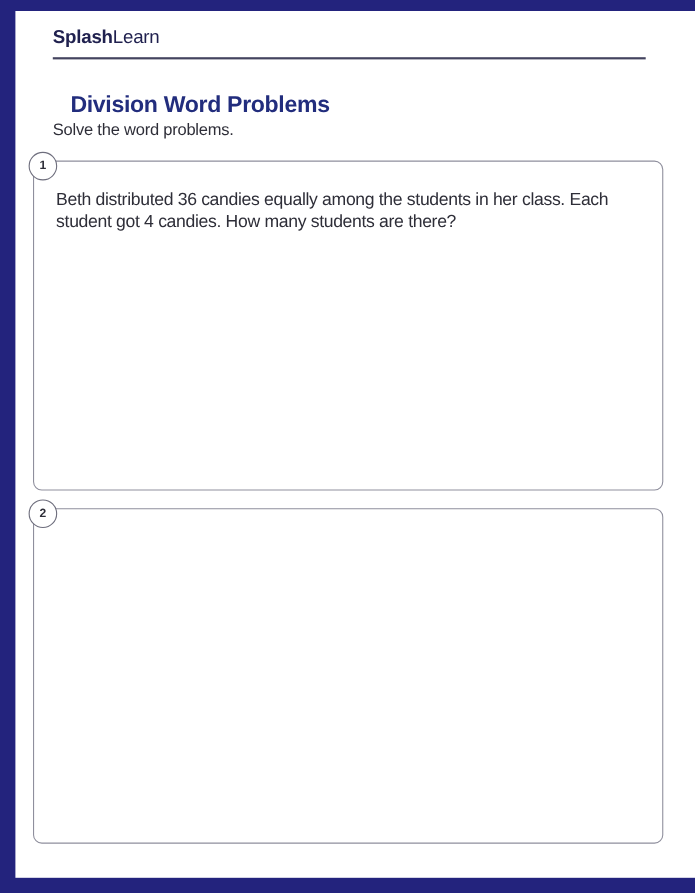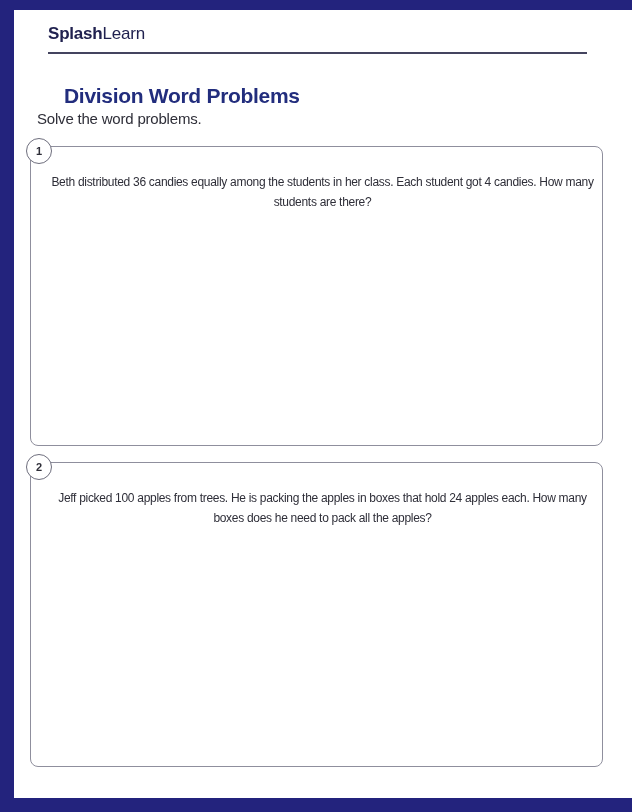--- a/index.html
+++ b/index.html
@@ -28,21 +28,21 @@
     width: 539px; height: 2px;
     background: var(--divider-color, #44445f);
   }
   .title {
     position: absolute; left: 34px; top: 58px; margin: 16px;
     font-size: 21px; font-weight: 800; letter-spacing: -0.3px;
     color: var(--title-color, #222d7d);
     white-space: nowrap;
   }
   .instructions {
-    position: absolute; left: 23px; top: 100px; margin: 0;
+    position: absolute; left: 34px; top: 100px; margin: 0;
     font-size: 15px; letter-spacing: -0.2px;
     color: var(--text-color, #2e2e38);
     white-space: nowrap;
   }
   .problem-box {
     position: absolute; left: 16px; width: 573px;
     box-sizing: border-box;
     background: #ffffff;
     border: 1px solid var(--box-border-color, #8f8f9d);
     border-radius: 8px;
@@ -55,23 +55,22 @@
     box-sizing: border-box;
     border-radius: 50%;
     background: #ffffff;
     border: 1px solid var(--badge-border-color, #6e6e7d);
     display: flex; align-items: center; justify-content: center;
     font-size: 11px; font-weight: 700;
     color: var(--text-color, #2e2e38);
   }
   .problem-text {
     margin: 0; padding: 25px 8px 0 20px;
-    font-size: 12px; line-height: 20px; letter-spacing: -0.3px;
+    font-size: 16px; line-height: 20px; letter-spacing: -0.3px;
     color: var(--text-color, #2e2e38);
-    text-align: center;
   }
 </style>
 </head>
 <body style="--frame-color: #23237d; --page-background: #ffffff; --logo-color: #20214f; --title-color: #222d7d; --text-color: #2e2e38; --divider-color: #44445f; --box-border-color: #8f8f9d; --badge-border-color: #6e6e7d;">
 
 <div class="page">
 
   <header>
     <div class="logo">
       <span class="logo-bold">Splash</span><span class="logo-light">Learn</span>
@@ -87,16 +86,15 @@
     <div class="badge">
       <span>1</span>
     </div>
     <p class="problem-text">Beth distributed 36 candies equally among the students in her class. Each student got 4 candies. How many students are there?</p>
   </section>
 
   <section class="problem-box box-2">
     <div class="badge">
       <span>2</span>
     </div>
-    <p class="problem-text">Jeff picked 100 apples from trees. He is packing the apples in boxes that hold 24 apples each. How many boxes does he need to pack all the apples?</p>
   </section>
 
 </div>
 
 </body></html>

